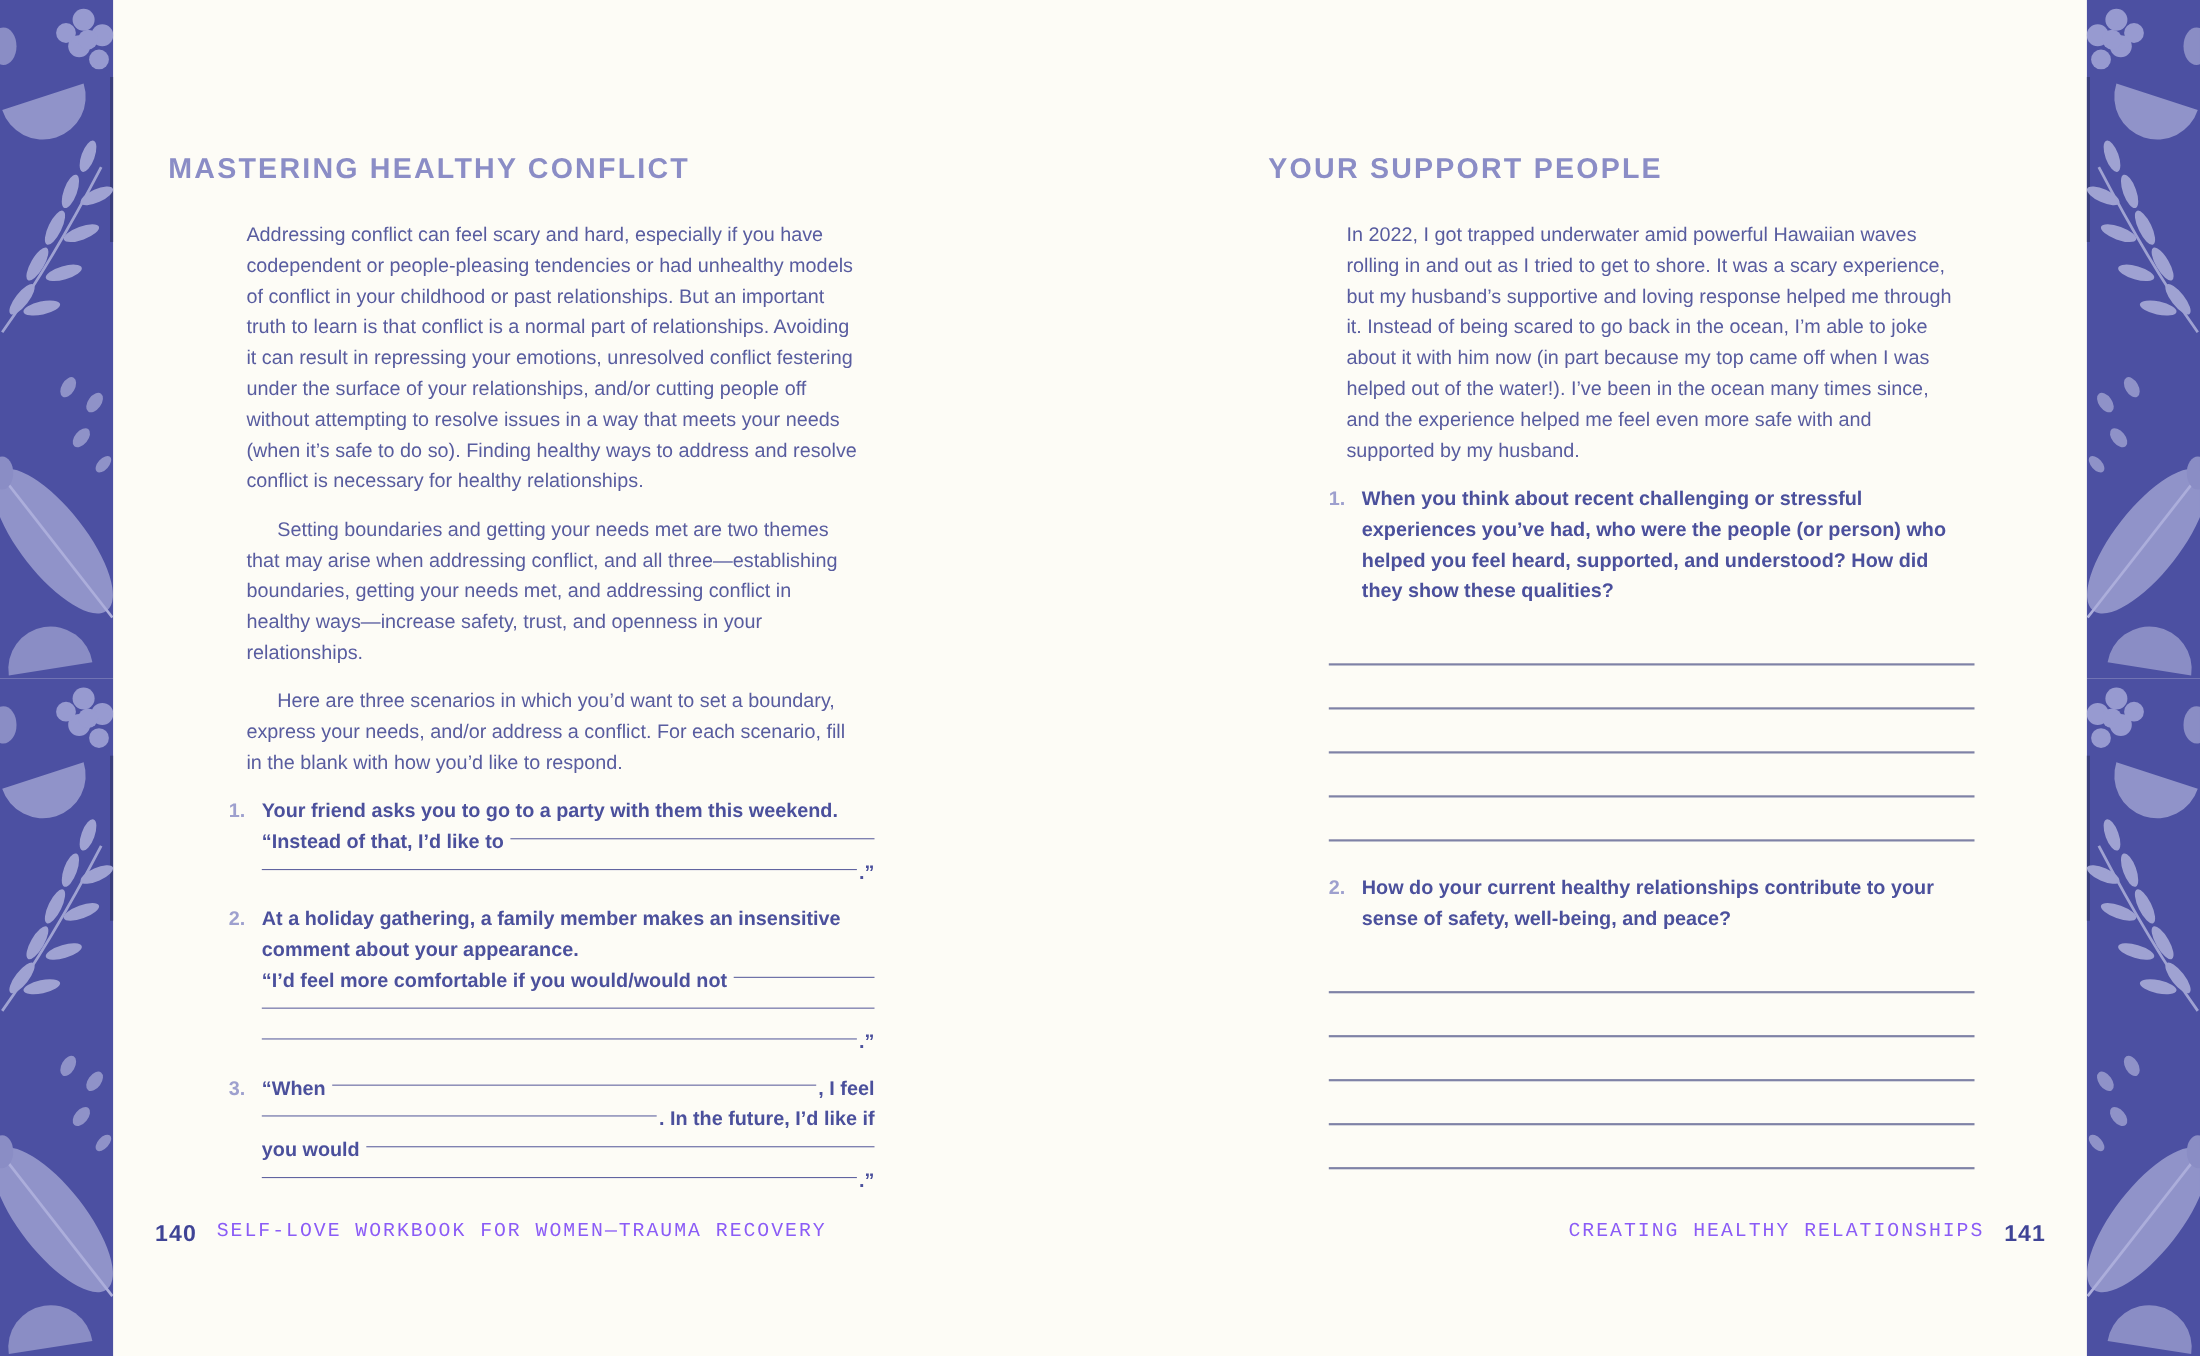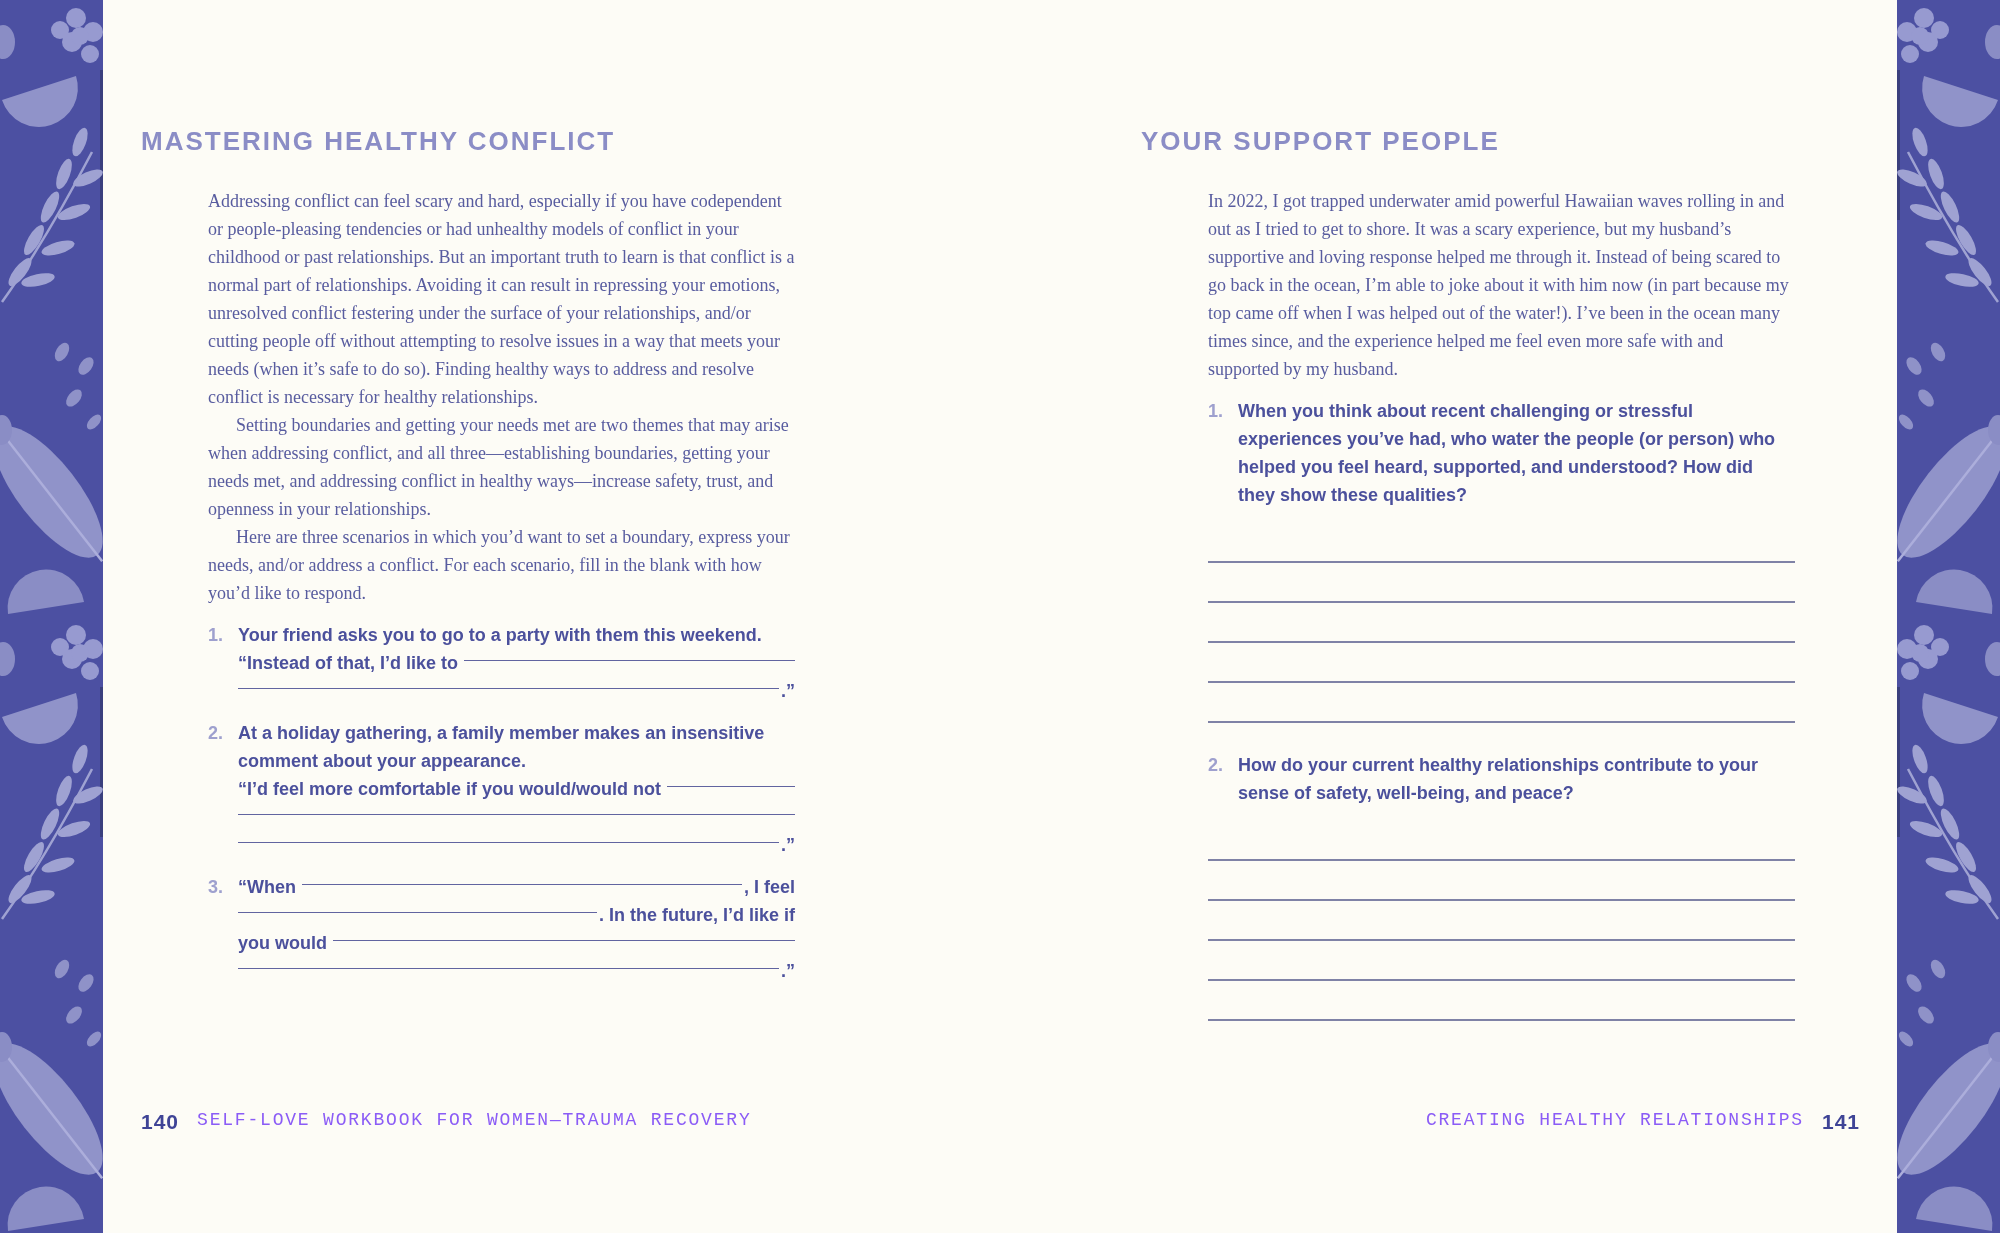--- a/index.html
+++ b/index.html
@@ -10,28 +10,28 @@
   }
   .border { position:absolute; top:0; width:103px; height:1233px; }
   .border.bleft { left:0; }
   .border.bright { right:0; }
 
   .content { position:absolute; top:126px; width:660px; }
   .content.cleft { left:141px; }
   .content.cright { left:1141px; }
 
   h1.heading {
-    margin:0; font-size:26px; font-weight:bold; letter-spacing:2px;
+    margin:12px; font-size:26px; font-weight:bold; letter-spacing:2px;
     color:#8B8DC6; white-space:nowrap;
   }
   .bodytext {
     margin:30px 0 0 67px; width:587px;
     font-size:18px; line-height:28px; color:#585C9F;
   }
-  .bodytext p { margin:0;font-family:Liberation Serif, serif; }
+  .bodytext p { margin:16px; }
   .indent { text-indent:28px; }
 
   .list { margin-top:14px; }
   .item { display:flex; margin-top:14px; font-weight:bold; color:#4B509C; }
   .item .num { flex:0 0 30px; color:#9EA0CE; }
   .itembody { flex:1 1 auto; min-width:0; }
   .row { display:flex; align-items:center; min-height:28px; }
   .t { white-space:pre; }
   .blank {
     flex:1 1 auto; min-width:30px; height:0;
@@ -183,21 +183,21 @@
   <div class="content cright">
     <h1 class="heading">YOUR SUPPORT PEOPLE</h1>
     <div class="bodytext">
       <p>In 2022, I got trapped underwater amid powerful Hawaiian waves rolling in and out as I tried to get to shore. It was a scary experience, but my husband’s supportive and loving response helped me through it. Instead of being scared to go back in the ocean, I’m able to joke about it with him now (in part because my top came off when I was helped out of the water!). I’ve been in the ocean many times since, and the experience helped me feel even more safe with and supported by my husband.</p>
 
       <div class="list">
 
         <div class="item">
           <span class="num">1.</span>
           <div class="itembody">
-            <div>When you think about recent challenging or stressful experiences you’ve had, who water the people (or person) who helped you feel heard, supported, and understood? How did they show these qualities?</div>
+            <div>When you think about recent challenging or stressful experiences you’ve had, who were the people (or person) who helped you feel heard, supported, and understood? How did they show these qualities?</div>
           </div>
         </div>
         <div class="answers">
           <div class="ans"></div>
           <div class="ans"></div>
           <div class="ans"></div>
           <div class="ans"></div>
           <div class="ans"></div>
         </div>
 

